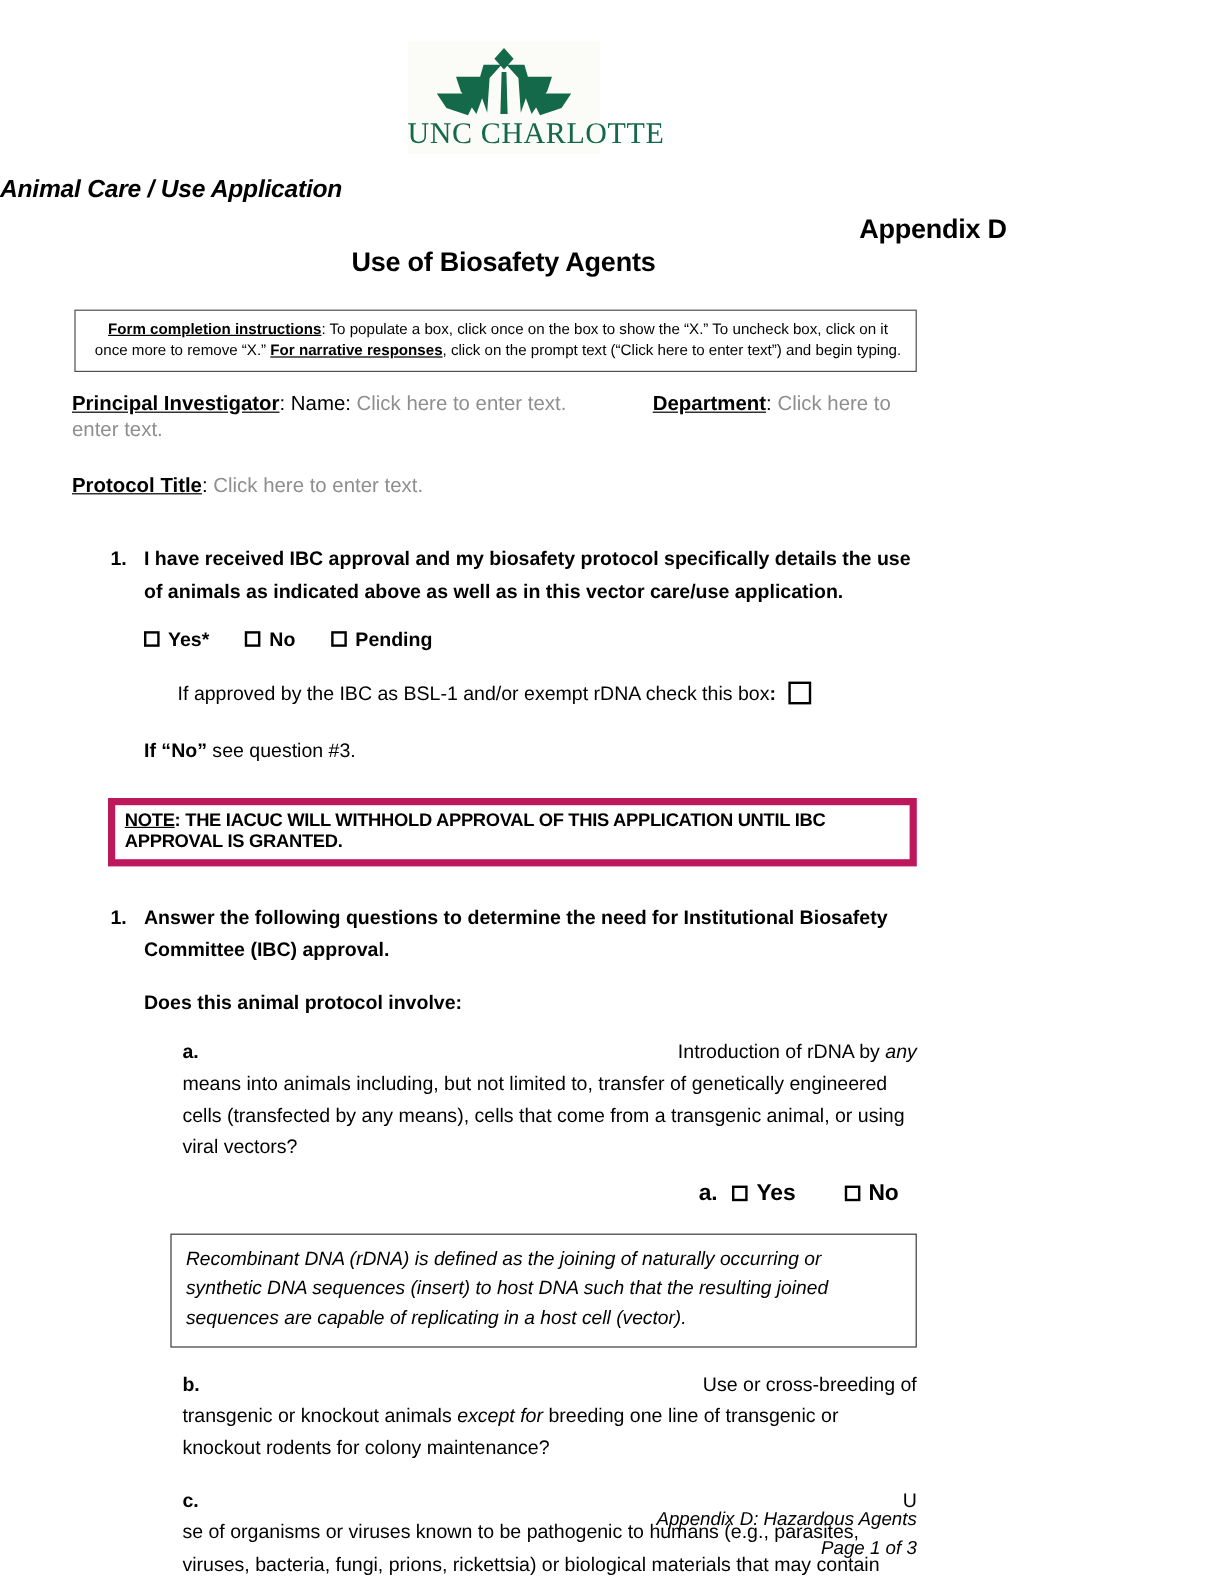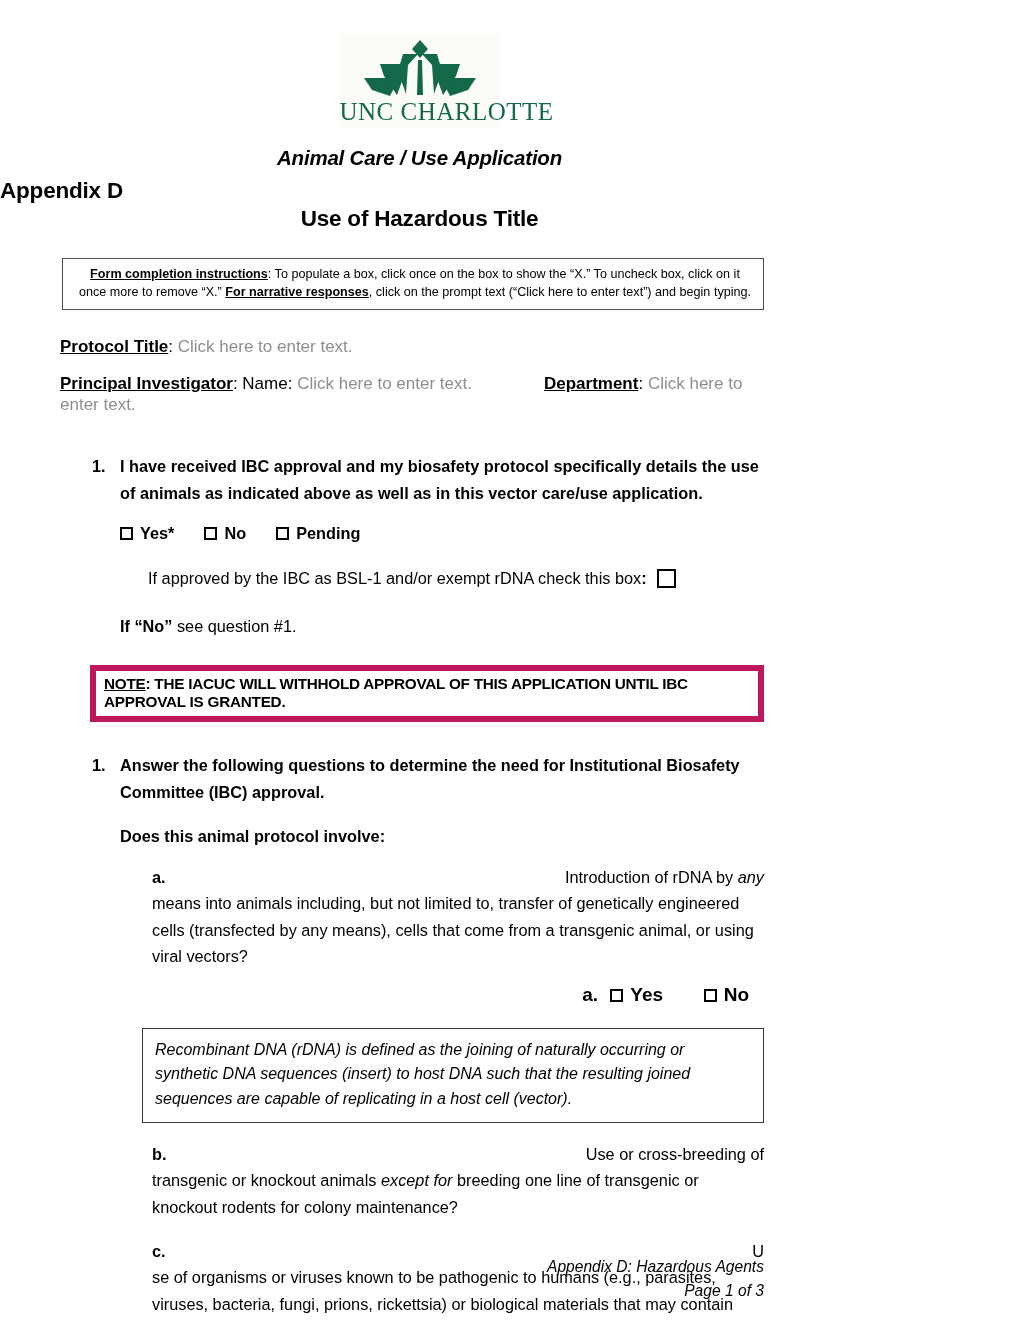--- a/index.html
+++ b/index.html
@@ -41,29 +41,28 @@
     font-family: "Liberation Serif", serif;
     font-size: 25px;
     letter-spacing: 0.5px;
     color: #14694a;
     margin-top: -2px;
     white-space: nowrap;
   }
 
   
   .hdr-sub {
-    text-align: center;
     font-size: 20.5px;
     font-weight: bold;
     font-style: italic;
     margin-top: 18px;
     letter-spacing: -0.2px;
   }
   .hdr-main {
-    text-align: left;
+    text-align: right;
     font-size: 22.5px;
     font-weight: bold;
     margin-top: 8px;
     letter-spacing: -0.2px;
   }
   .hdr-main2 {
     text-align: center;
     font-size: 22.5px;
     font-weight: bold;
     margin-top: 2px;
@@ -223,52 +222,52 @@
           <polygon points="126,40 104,40 96,50 100,58 118,52"></polygon>
           <polygon points="68,22 72,22 73,57 67,57"></polygon>
         </g>
       </svg>
       <span class="logo-text">UNC CHARLOTTE</span>
     </div>
   </div>
 
   <div class="hdr-sub">Animal Care / Use Application</div>
   <div class="hdr-main">Appendix D</div>
-  <div class="hdr-main2">Use of Hazardous Title</div>
+  <div class="hdr-main2">Use of Biosafety Agents</div>
 
   <div class="instr-box">
     <b>Form completion instructions</b><span>: To populate a box, click once on the box to show the “X.”  To uncheck box, click on it once more to remove “X.” </span><b>For narrative responses</b><span>, click on the prompt text (“Click here to enter text”) and begin typing.</span>
   </div>
 
+  <div class="fieldline" id="pi-line">
+    <span class="lbl-u">Principal Investigator</span><span>: Name: </span><span class="placeholder">Click here to enter text.</span><span class="gap-dept"></span><span class="lbl-u">Department</span><span>:  </span><span class="placeholder">Click here to enter text.</span>
+  </div>
+
   <div class="fieldline" id="protocol-line">
     <span class="lbl-u">Protocol Title</span><span>: </span><span class="placeholder">Click here to enter text.</span>
-  </div>
-
-  <div class="fieldline" id="pi-line">
-    <span class="lbl-u">Principal Investigator</span><span>: Name: </span><span class="placeholder">Click here to enter text.</span><span class="gap-dept"></span><span class="lbl-u">Department</span><span>:  </span><span class="placeholder">Click here to enter text.</span>
   </div>
 
   <div class="qitem" id="q1">
     <span class="qnum">1.</span>
     <span class="qtext">I have received IBC approval and my biosafety protocol specifically details the use of animals as indicated above as well as in this vector care/use application.</span>
   </div>
 
   <div class="checkrow">
     <span class="cbtxt"><span class="cb"></span><span>Yes*</span></span>
     <span class="cbtxt"><span class="cb"></span><span>No</span></span>
     <span class="cbtxt"><span class="cb"></span><span>Pending</span></span>
   </div>
 
 
   <div class="indent2">
     <span>If approved by the IBC as BSL-1 and/or exempt rDNA check this box</span><b>:</b><span class="cb-big"></span>
   </div>
 
   <div class="indent1">
-    <b>If “No”</b><span> see question #1.</span>
+    <b>If “No”</b><span> see question #3.</span>
   </div>
 
   <div class="note-box">
     <u>NOTE</u><span>: THE IACUC WILL WITHHOLD APPROVAL OF THIS APPLICATION UNTIL IBC APPROVAL IS GRANTED.</span>
   </div>
 
   <div class="qitem" id="q2">
     <span class="qnum">1.</span>
     <span class="qtext">Answer the following questions to determine the need for Institutional Biosafety Committee (IBC) approval.</span>
   </div>

